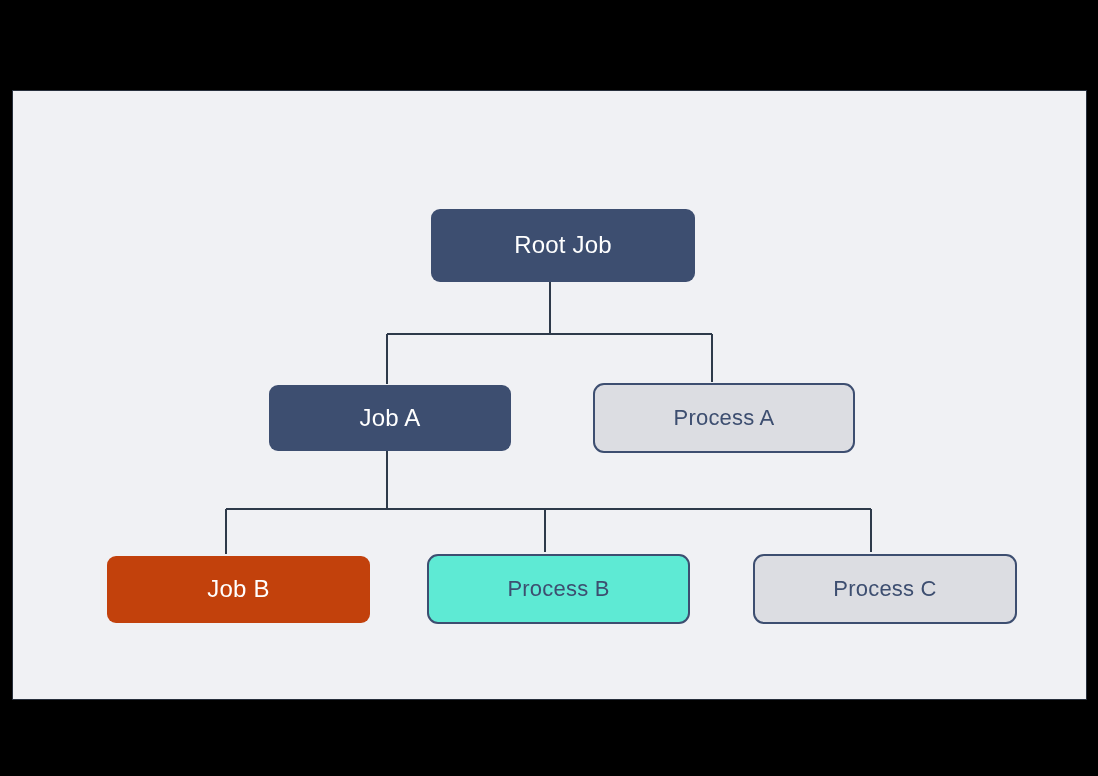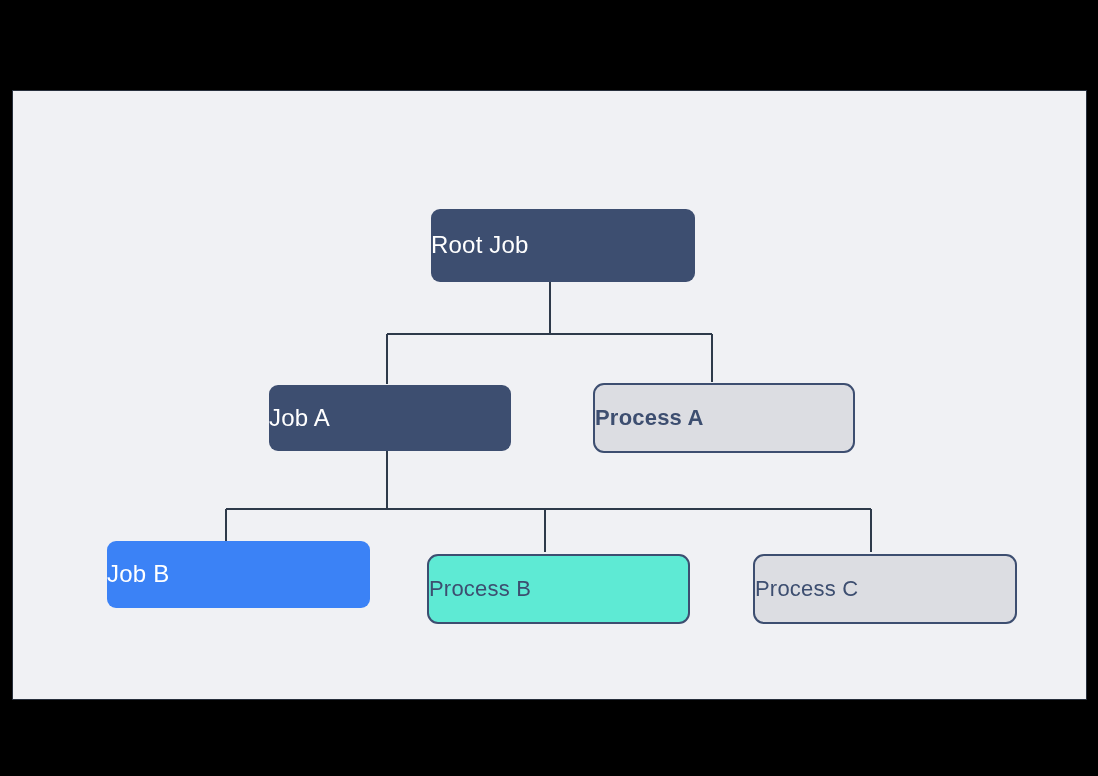--- a/index.html
+++ b/index.html
@@ -33,21 +33,21 @@
     top: 0;
     width: 100%;
     height: 100%;
     pointer-events: none;
   }
   .node {
     position: absolute;
     box-sizing: border-box;
     display: flex;
     align-items: center;
-    justify-content: flex-start;
+    justify-content: center;
     text-align: center;
     line-height: 1.1;
     white-space: nowrap;
     user-select: none;
   }
   .node-job {
     background: #3d4e70;
     color: #ffffff;
     border-radius: 9px;
     border: none;
@@ -86,25 +86,25 @@
     </svg>
 
     <div class="node node-job" style="left: 418px; top: 118px; width: 264px; height: 73px; background: rgb(61, 78, 112); color: rgb(255, 255, 255);">
       <span>Root Job</span>
     </div>
 
     <div class="node node-job" style="left: 256px; top: 294px; width: 242px; height: 66px; background: rgb(61, 78, 112); color: rgb(255, 255, 255);">
       <span>Job A</span>
     </div>
 
-    <div class="node node-process" style="left: 580px; top: 292px; width: 262px; height: 70px; background: rgb(220, 221, 226); border-color: rgb(61, 78, 112); color: rgb(61, 78, 112); font-weight: bold;">
+    <div class="node node-process" style="left: 580px; top: 292px; width: 262px; height: 70px; background: rgb(220, 221, 226); border-color: rgb(61, 78, 112); color: rgb(61, 78, 112);">
       <span>Process A</span>
     </div>
 
-    <div class="node node-job" style="left: 94px; top: 450px; width: 263px; height: 67px; background: #3b82f6; color: rgb(255, 255, 255);">
+    <div class="node node-job" style="left: 94px; top: 465px; width: 263px; height: 67px; background: #c2410c; color: rgb(255, 255, 255);">
       <span>Job B</span>
     </div>
 
     <div class="node node-process" style="left: 414px; top: 463px; width: 263px; height: 70px; background: #5eead4; border-color: rgb(61, 78, 112); color: rgb(61, 78, 112);">
       <span>Process B</span>
     </div>
 
     <div class="node node-process" style="left: 740px; top: 463px; width: 264px; height: 70px; background: rgb(220, 221, 226); border-color: rgb(61, 78, 112); color: rgb(61, 78, 112);">
       <span>Process C</span>
     </div>

